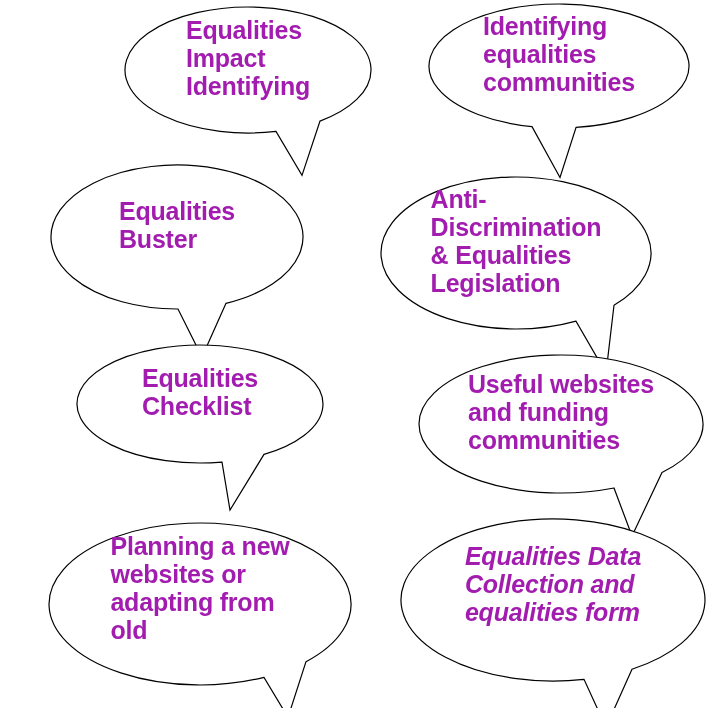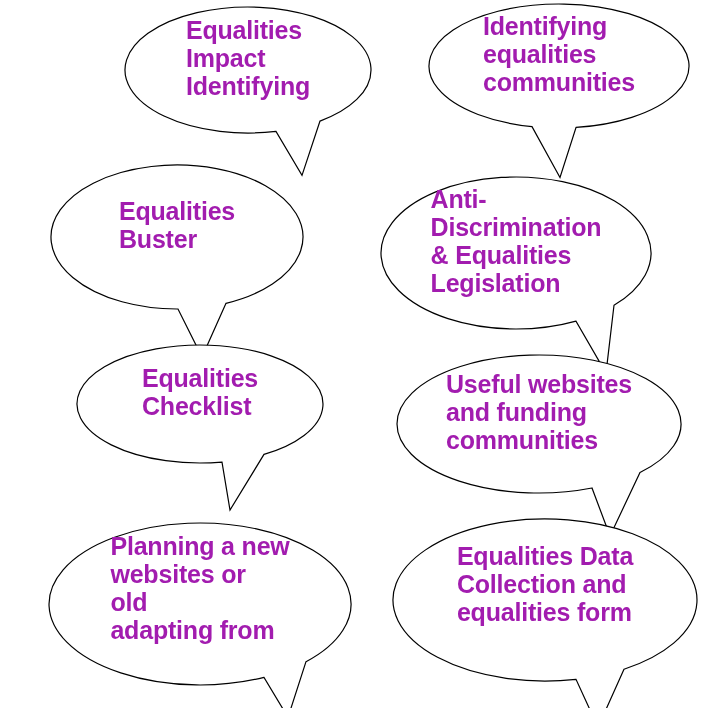--- a/index.html
+++ b/index.html
@@ -112,46 +112,46 @@
       <svg width="248" height="169" viewBox="0 0 248 169">
         <path class="callout-shape" d="M 188.00 110.38 A 123.00 59.00 0 1 0 146.00 118.05 L 154.00 166.05 Z"></path>
       </svg>
       <div class="callout-text">
         <div class="tshift-up2">
           <div class="callout-line">Equalities</div>
           <div class="callout-line">Checklist</div>
         </div>
       </div>
     </div>
-    <div class="callout" style="left: 396px; top: 354px; width: 286px; height: 140px;">
+    <div class="callout" style="left: 418px; top: 354px; width: 286px; height: 140px;">
       <svg width="286" height="185" viewBox="0 0 286 185">
         <path class="callout-shape" d="M 244.00 118.50 A 142.00 69.00 0 1 0 196.00 134.01 L 214.00 182.01 Z"></path>
       </svg>
       <div class="callout-text">
         <div class="tshift-up2">
           <div class="callout-line">Useful websites</div>
           <div class="callout-line">and funding</div>
           <div class="callout-line">communities</div>
         </div>
       </div>
     </div>
     <div class="callout" style="left: 48px; top: 522px; width: 304px; height: 164px;">
       <svg width="304" height="198" viewBox="0 0 304 198">
         <path class="callout-shape" d="M 258.00 139.69 A 151.00 81.00 0 1 0 216.00 155.36 L 240.00 195.36 Z"></path>
       </svg>
       <div class="callout-text">
         <div class="tshift-up3">
           <div class="callout-line">Planning a new</div>
           <div class="callout-line">websites or</div>
+          <div class="callout-line">adapting from</div>
           <div class="callout-line">old</div>
-          <div class="callout-line">adapting from</div>
         </div>
       </div>
     </div>
-    <div class="callout" style="left: 392px; top: 518px; width: 306px; height: 164px;">
+    <div class="callout" style="left: 400px; top: 518px; width: 306px; height: 164px; font-style: italic;">
       <svg width="306" height="212" viewBox="0 0 306 212">
         <path class="callout-shape" d="M 232.00 151.20 A 152.00 81.00 0 1 0 184.00 161.30 L 206.00 209.30 Z"></path>
       </svg>
       <div class="callout-text">
         <div class="tshift-up3">
           <div class="callout-line">Equalities Data</div>
           <div class="callout-line">Collection and</div>
           <div class="callout-line">equalities form</div>
         </div>
       </div>

